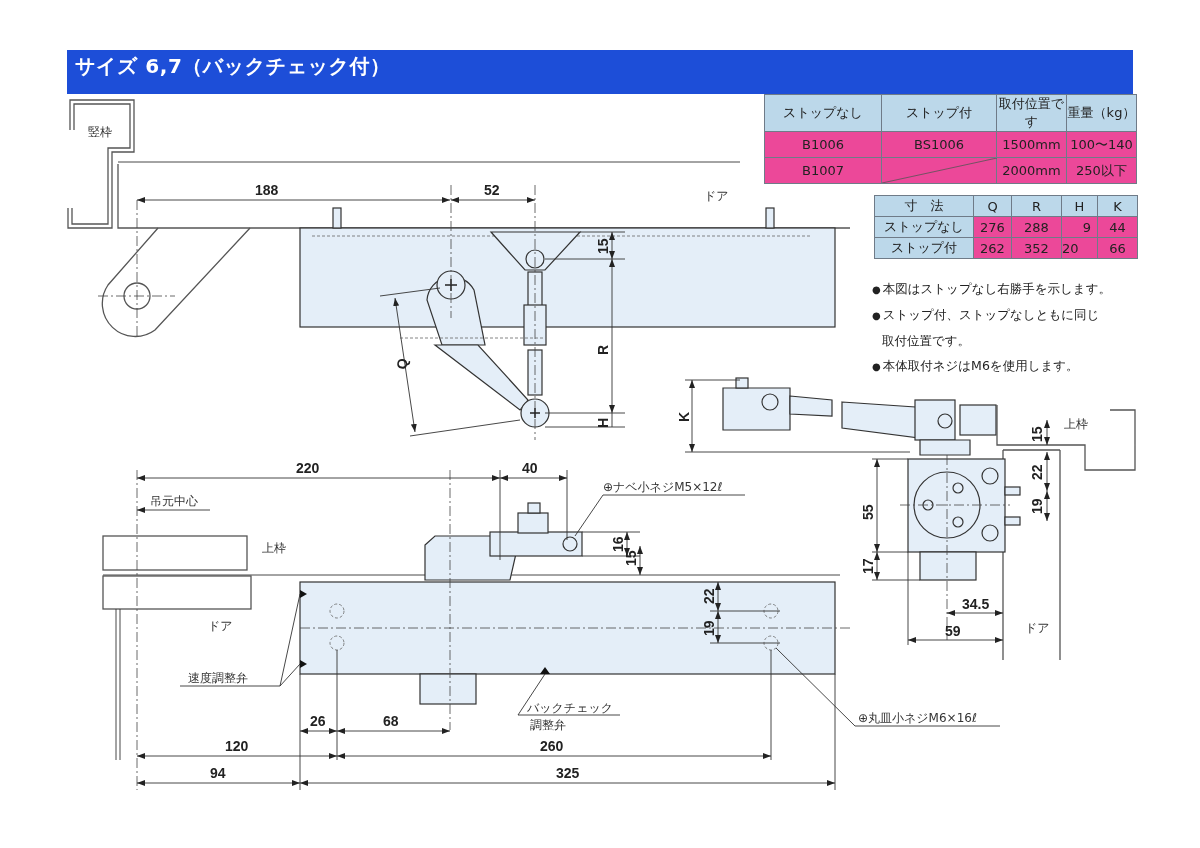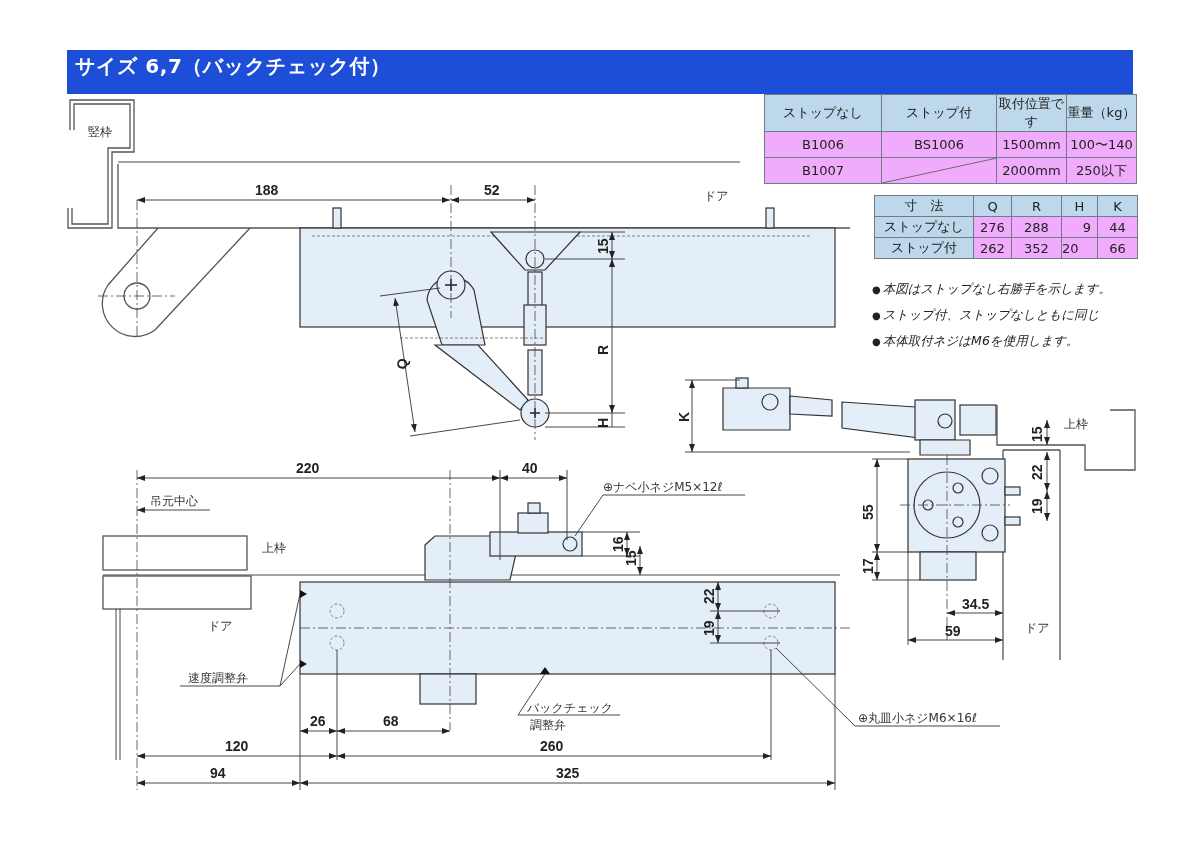--- a/index.html
+++ b/index.html
@@ -6,31 +6,31 @@
   body { width: 1200px; height: 848px; position: relative; overflow: hidden;
          font-family: "DejaVu Sans", "Liberation Sans", sans-serif; color: #222; }
   .title-bar { position: absolute; left: 67px; top: 50px; width: 1066px; height: 44px;
                background: #1d4ed8; color: #fff; font-size: 20px; font-weight: bold;
                line-height: 33px; padding-left: 8px; box-sizing: border-box; letter-spacing: 0.5px; }
   table.spec { position: absolute; border-collapse: collapse; font-size: 13px;
                font-family: "DejaVu Sans", "Liberation Sans", sans-serif; }
   table.spec td, table.spec th { border: 1px solid #6f7b88; text-align: center; font-weight: normal;
                                  padding: 0; height: 25px; }
   table.spec th { background: #bcd8ea; }
-  table.spec td { background: #f0abfc; }
+  table.spec td { background: #ec4899; }
   #model-table { left: 764px; top: 94px; }
   #model-table col.c1 { width: 117px; } #model-table col.c2 { width: 115px; }
   #model-table col.c3 { width: 70px; } #model-table col.c4 { width: 70px; }
   #dim-table { left: 874px; top: 195px; }
   #dim-table th.rowh { background: #bcd8ea; }
   #dim-table col.c1 { width: 99px; } #dim-table col.c2 { width: 38px; }
   #dim-table col.c3 { width: 50px; } #dim-table col.c4 { width: 36px; } #dim-table col.c5 { width: 40px; }
   #dim-table td, #dim-table th { height: 20px; }
   .diag-cell { position: relative; }
-  .notes { position: absolute; left: 872px; top: 276px; font-size: 12.5px; line-height: 25px; font-style: italic; }
+  .notes { position: absolute; left: 872px; top: 276px; font-size: 12.5px; line-height: 25px; }
   .notes .note { white-space: nowrap; }
   .notes .bullet { font-size: 10px; margin-right: 2px; }
   .notes .indent { padding-left: 10px; }
   svg#drawing { position: absolute; left: 0; top: 0; }
   svg text { font-family: "DejaVu Sans", "Liberation Sans", sans-serif; }
   .dim { font-weight: bold; font-size: 14px; fill: #222; font-family: "Liberation Sans", sans-serif; }
   .lbl { font-size: 12px; fill: #333; }
   .part { fill: #e4eef8; stroke: #333; stroke-width: 1.2; }
   .frame { fill: none; stroke: #555; stroke-width: 1.3; }
   .line { stroke: #333; stroke-width: 0.9; fill: none; }
@@ -104,20 +104,21 @@
     <td>352</td>
     <td style="text-align:left;padding-right:6px">20</td>
     <td>66</td>
   </tr>
 </tbody>
   </table>
 
 <div class="notes">
   <div class="note"><span class="bullet">●</span><span>本図はストップなし右勝手を示します。</span></div>
   <div class="note"><span class="bullet">●</span><span>ストップ付、ストップなしともに同じ</span></div>
+  <div class="note indent"><span>取付位置です。</span></div>
   <div class="note"><span class="bullet">●</span><span>本体取付ネジはM6を使用します。</span></div>
 </div>
 
 <svg id="drawing" width="1200" height="848">
   <defs>
     <marker id="arr" markerWidth="8" markerHeight="6" refX="8" refY="3" orient="auto-start-reverse" markerUnits="userSpaceOnUse">
       <path d="M0,0 L8,3 L0,6 z" fill="#222"></path>
     </marker>
   </defs>
 

